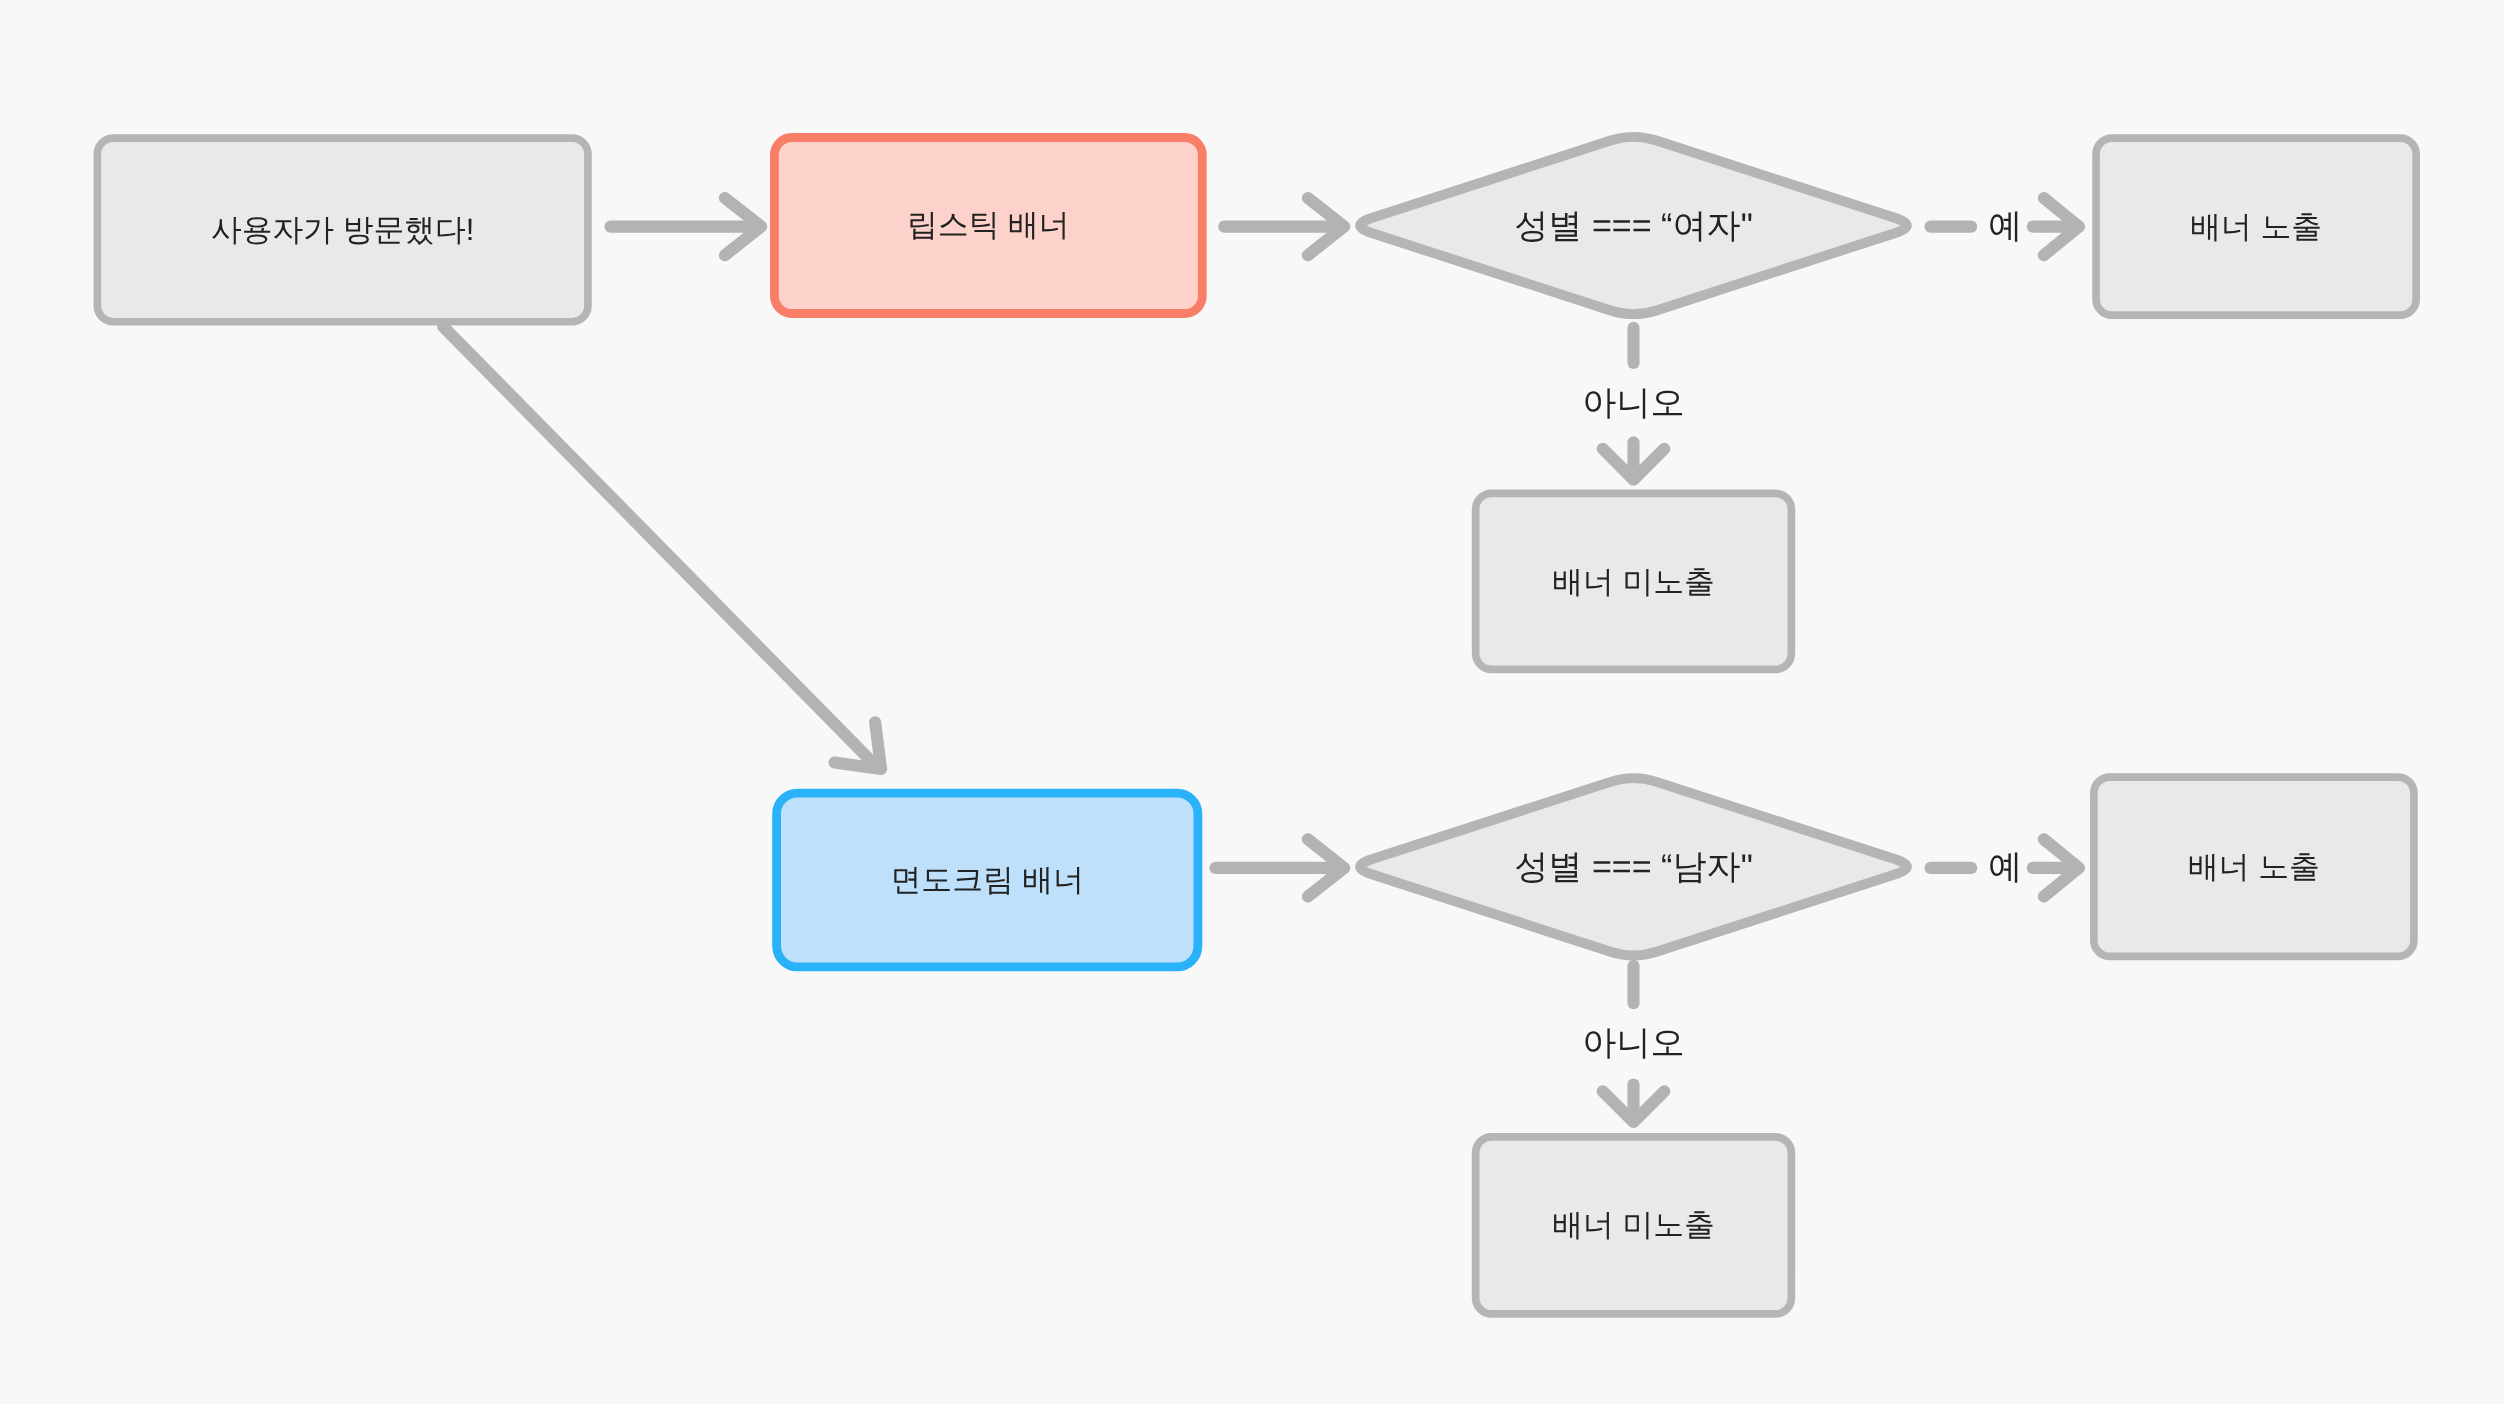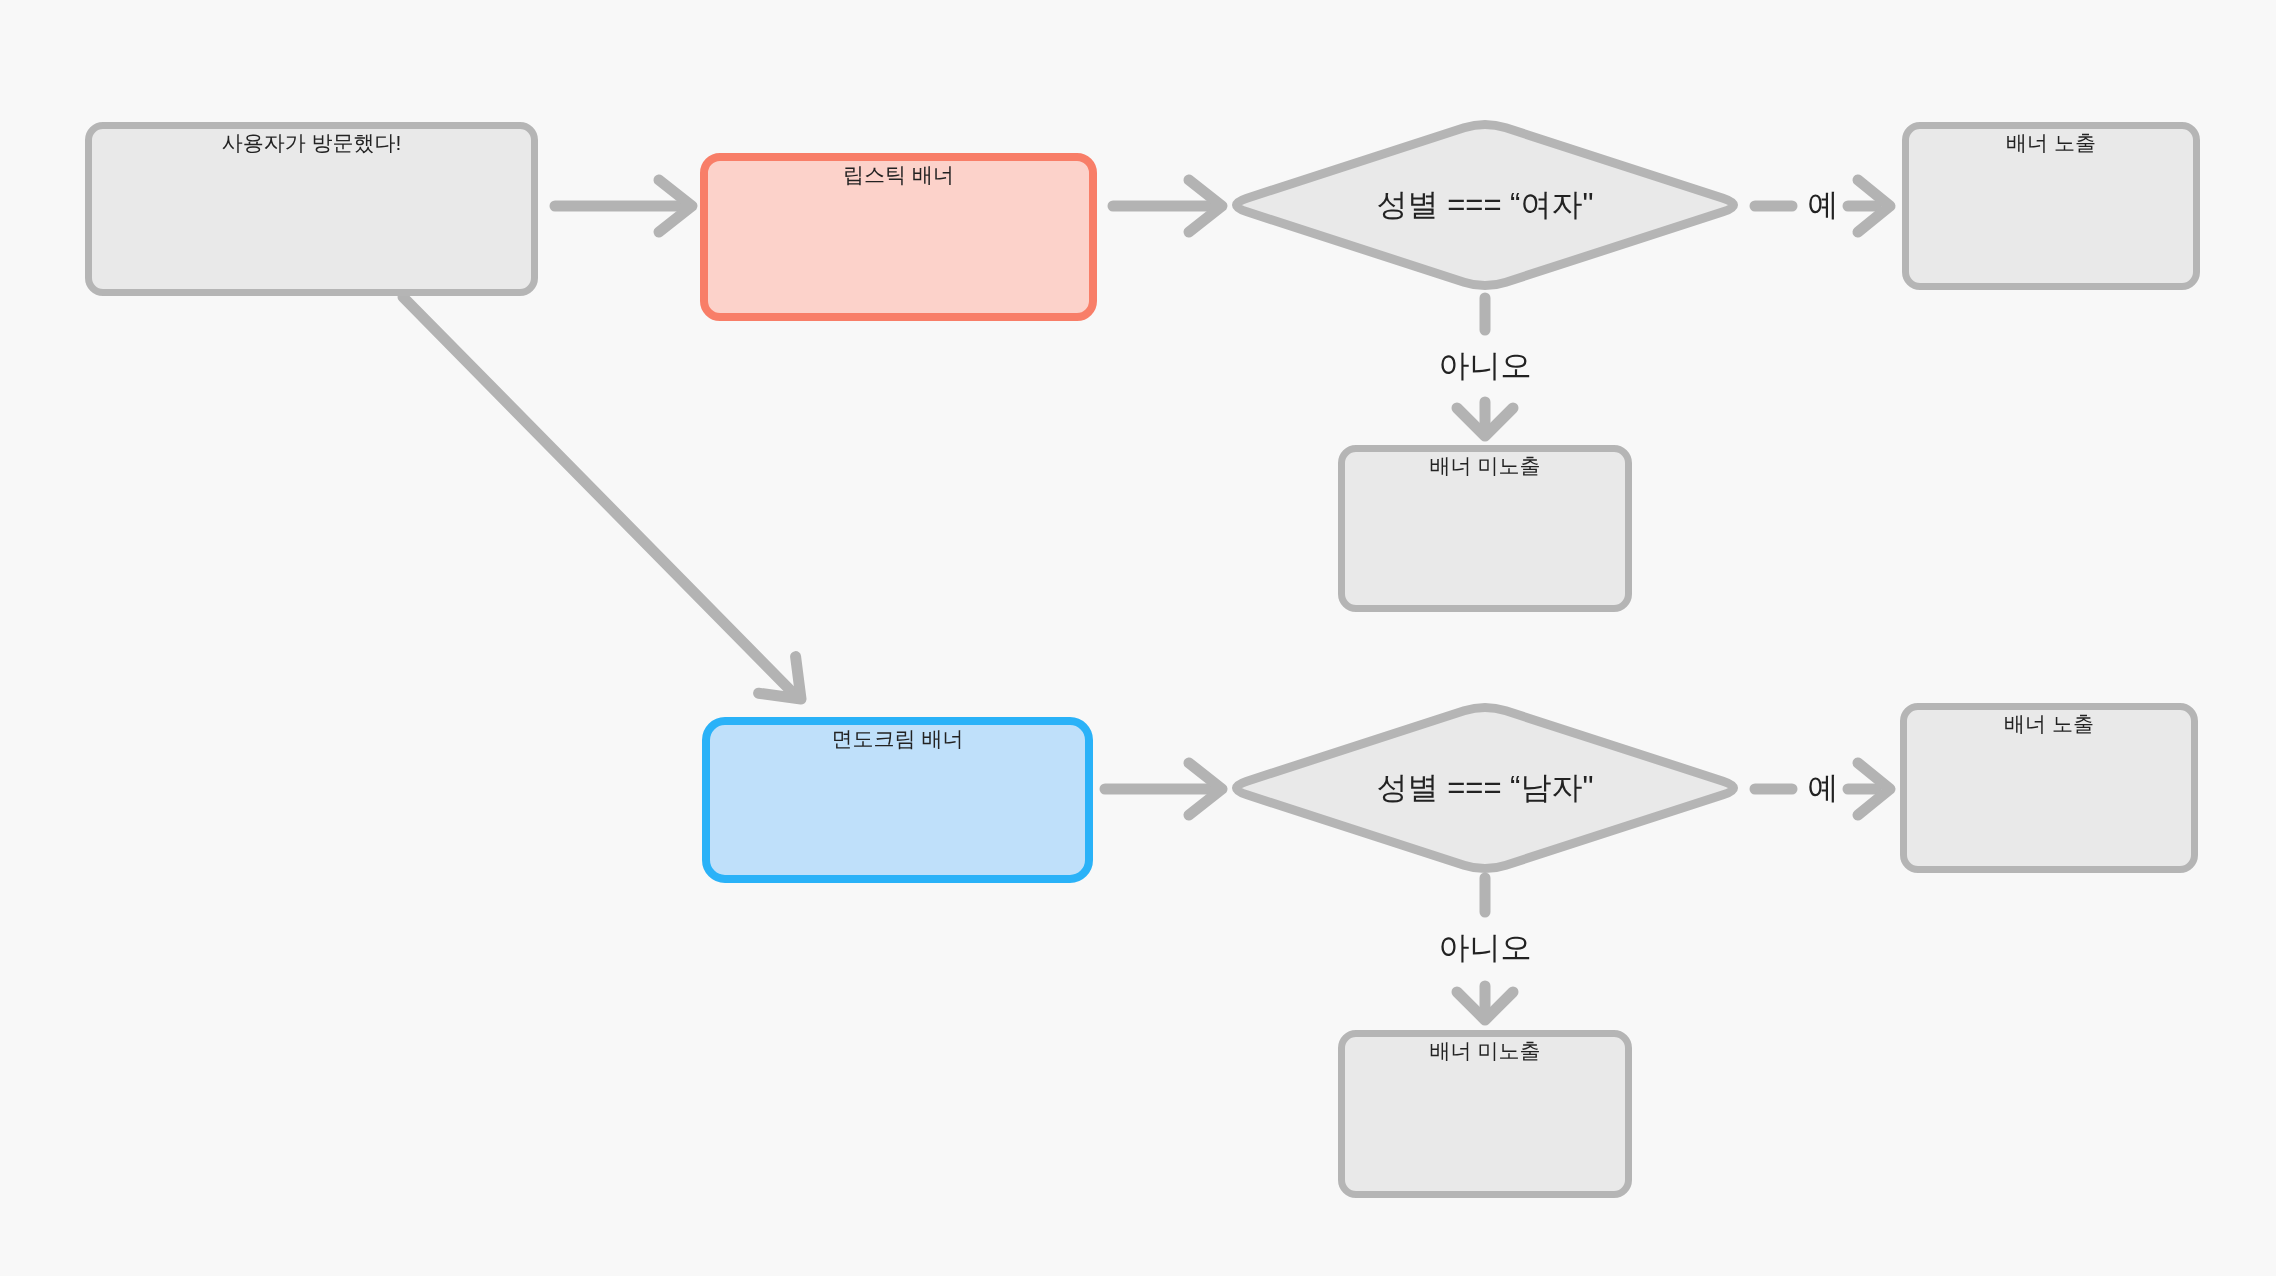--- a/index.html
+++ b/index.html
@@ -36,36 +36,35 @@
   .diamond {
     fill: var(--node_fill);
     stroke: var(--node_border);
     stroke-width: 9;
     stroke-linejoin: round;
   }
   .node {
     position: absolute;
     box-sizing: border-box;
     display: flex;
-    align-items: flex-start;
+    align-items: center;
     justify-content: center;
     background: var(--node_fill);
     border: 7px solid var(--node_border);
     border-radius: 18px;
-    font-size: 21px;
+    font-size: 28px;
     font-weight: 500;
     color: var(--text);
     text-align: center;
     white-space: nowrap;
   }
   .node.accent-red {
     background: var(--red_fill);
     border: 8px solid var(--red_border);
     border-radius: 20px;
-    margin-top: 32px;
   }
   .node.accent-blue {
     background: var(--blue_fill);
     border: 8px solid var(--blue_border);
     border-radius: 23px;
   }
   .diamond-label, .edge-label {
     position: absolute;
     display: flex;
     align-items: center;

